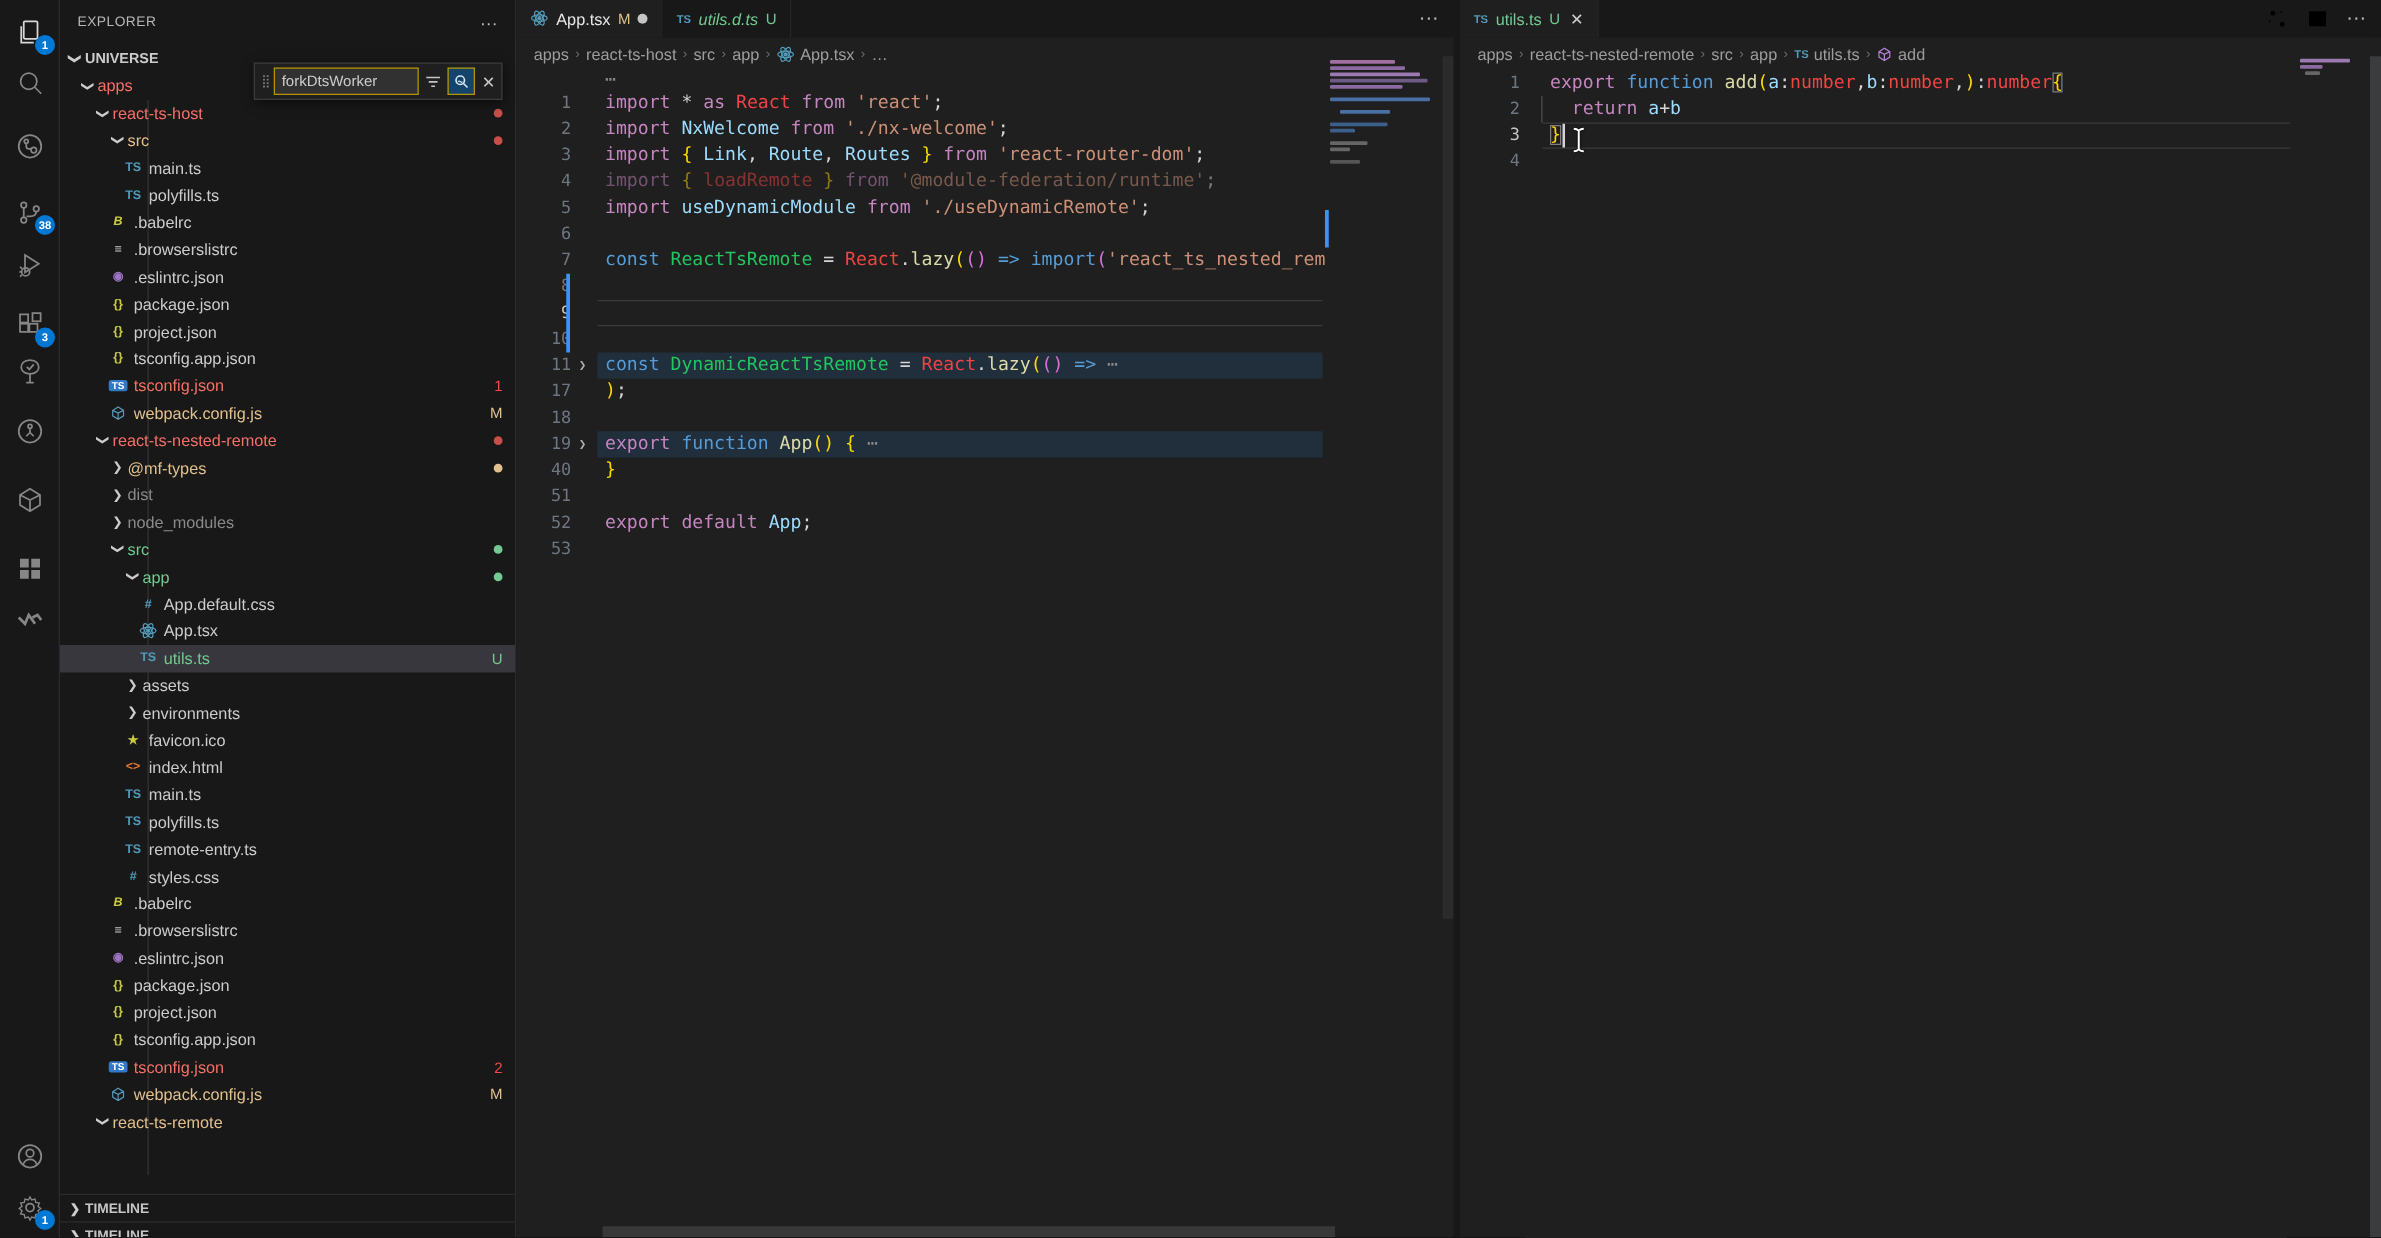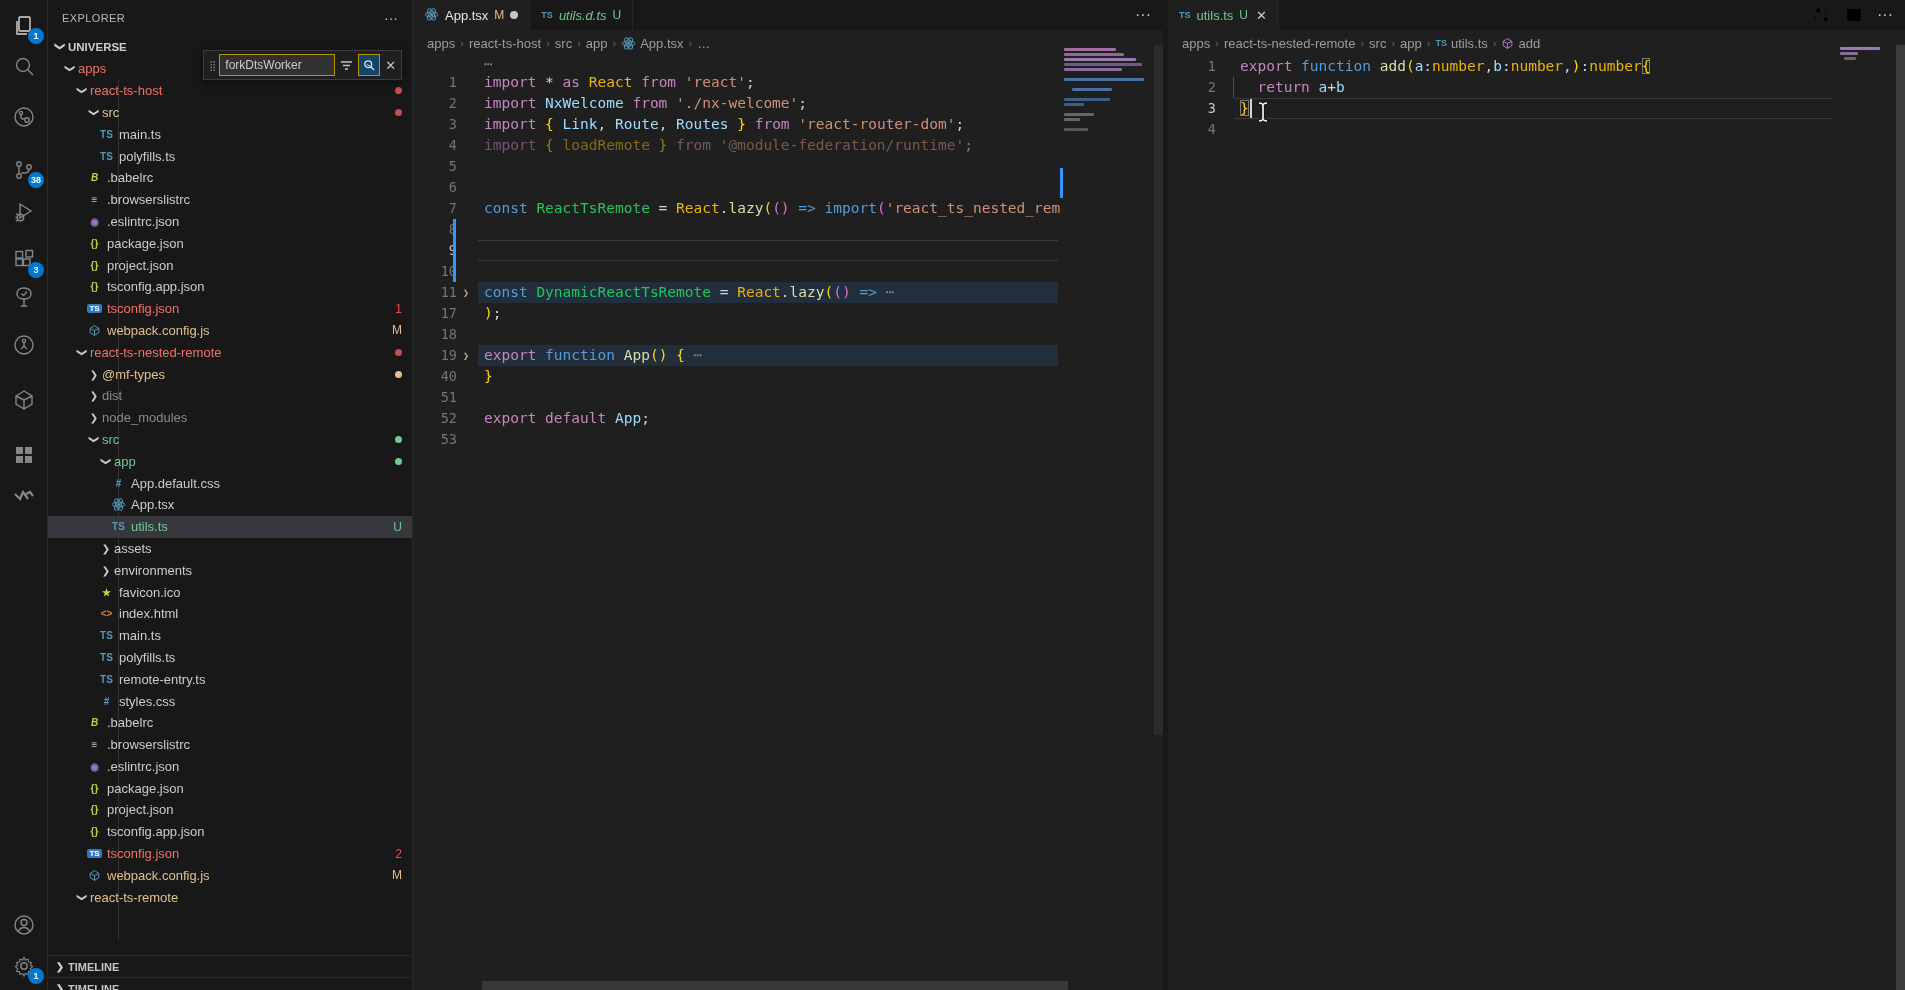--- a/index.html
+++ b/index.html
@@ -62,21 +62,21 @@
   
   .code { position:absolute; left:0; top:56px; width:100%; font-family:"DejaVu Sans Mono", monospace; font-size:14.5px; }
   .code-line { position:absolute; left:0; width:100%; height:21px; line-height:21px; white-space:pre; }
   .lnum { position:absolute; left:0; width:44px; text-align:right; color:#6e7681; font-size:13.5px; }
   #group-right .lnum { width:48px; }
   .lnum.cur { color:#c6c6c6; }
   .ltext { position:absolute; left:71px; top:0; }
   #group-right .ltext { left:72px; }
   .foldchev { position:absolute; left:50px; color:#b0b0b0; font-size:10px; top:0; }
   .t-kw{color:#c586c0} .t-kw2{color:#569cd6} .t-id{color:#9cdcfe} .t-id2{color:#22c55e}
-  .t-comp{color:#eab308} .t-fn{color:#dcdcaa} .t-str{color:#ce9178} .t-pun{color:#d4d4d4}
+  .t-comp{color:#ef4444} .t-fn{color:#dcdcaa} .t-str{color:#ce9178} .t-pun{color:#d4d4d4}
   .t-b1{color:#ffd700} .t-b2{color:#da70d6} .t-fold{color:#868686}
   .t-match{ outline:1px solid #7e7e7e; outline-offset:-1px; }
   .dimline .ltext { opacity:.5; }
   .fold-bg { position:absolute; background:rgba(38,79,120,.32); height:21px; }
   .curline-box { position:absolute; height:21px; border-top:1px solid #3a3a3a; border-bottom:1px solid #3a3a3a; }
   .changebar { position:absolute; width:3px; background:#3794ff; }
   .caret { position:absolute; width:2px; height:19px; background:#d4d4d4; }
   .indent-g { position:absolute; width:1px; background:#4f4f4f; }
   
   .minimap { position:absolute; top:30px; bottom:0; background:#1f1f1f; }
@@ -501,21 +501,21 @@
         <span class="crumb">
           <span>…</span>
         </span>
       </div>
     <div class="code" id="code-left">
         <div class="code-line" style="top: 0px; height: 16px; line-height: 16px;"><span class="lnum"></span><span class="ltext"><span class="t-fold">⋯</span></span></div>
         <div class="code-line" style="top: 16px; height: 21px; line-height: 21px;"><span class="lnum">1</span><span class="ltext"><span class="t-kw">import </span><span class="t-pun">* </span><span class="t-kw">as </span><span class="t-comp">React </span><span class="t-kw">from </span><span class="t-str">'react'</span><span class="t-pun">;</span></span></div>
         <div class="code-line" style="top: 37px; height: 21px; line-height: 21px;"><span class="lnum">2</span><span class="ltext"><span class="t-kw">import </span><span class="t-id">NxWelcome </span><span class="t-kw">from </span><span class="t-str">'./nx-welcome'</span><span class="t-pun">;</span></span></div>
         <div class="code-line" style="top: 58px; height: 21px; line-height: 21px;"><span class="lnum">3</span><span class="ltext"><span class="t-kw">import </span><span class="t-b1">{ </span><span class="t-id">Link</span><span class="t-pun">, </span><span class="t-id">Route</span><span class="t-pun">, </span><span class="t-id">Routes </span><span class="t-b1">} </span><span class="t-kw">from </span><span class="t-str">'react-router-dom'</span><span class="t-pun">;</span></span></div>
         <div class="code-line dimline" style="top: 79px; height: 21px; line-height: 21px;"><span class="lnum">4</span><span class="ltext"><span class="t-kw">import </span><span class="t-b1">{ </span><span class="t-comp">loadRemote </span><span class="t-b1">} </span><span class="t-kw">from </span><span class="t-str">'@module-federation/runtime'</span><span class="t-pun">;</span></span></div>
-        <div class="code-line" style="top: 100px; height: 21px; line-height: 21px;"><span class="lnum">5</span></div>
+        <div class="code-line" style="top: 100px; height: 21px; line-height: 21px;"><span class="lnum">5</span><span class="ltext"><span class="t-kw">import </span><span class="t-id">useDynamicModule </span><span class="t-kw">from </span><span class="t-str">'./useDynamicRemote'</span><span class="t-pun">;</span></span></div>
         <div class="code-line" style="top: 121px; height: 21px; line-height: 21px;"><span class="lnum">6</span><span class="ltext"></span></div>
         <div class="code-line" style="top: 142px; height: 21px; line-height: 21px;"><span class="lnum">7</span><span class="ltext"><span class="t-kw2">const </span><span class="t-id2">ReactTsRemote </span><span class="t-pun">= </span><span class="t-comp">React</span><span class="t-pun">.</span><span class="t-fn">lazy</span><span class="t-b1">(</span><span class="t-b2">(</span><span class="t-b2">) </span><span class="t-kw2">=&gt; </span><span class="t-kw2">import</span><span class="t-b2">(</span><span class="t-str">'react_ts_nested_remote/</span></span></div>
         <div class="code-line" style="top: 163px; height: 21px; line-height: 21px;"><span class="lnum">8</span><span class="ltext"></span></div>
         <div class="curline-box" style="left: 65px; right: 105px; top: 184px;"></div>
         <div class="code-line" style="top: 184px; height: 21px; line-height: 21px;"><span class="lnum cur">9</span><span class="ltext"></span></div>
         <div class="code-line" style="top: 205px; height: 21px; line-height: 21px;"><span class="lnum">10</span><span class="ltext"></span></div>
         <div class="fold-bg" style="left: 65px; right: 105px; top: 226px;"></div>
         <div class="code-line" style="top: 226px; height: 21px; line-height: 21px;"><span class="lnum">11</span><span class="foldchev">❯</span><span class="ltext"><span class="t-kw2">const </span><span class="t-id2">DynamicReactTsRemote </span><span class="t-pun">= </span><span class="t-comp">React</span><span class="t-pun">.</span><span class="t-fn">lazy</span><span class="t-b1">(</span><span class="t-b2">(</span><span class="t-b2">) </span><span class="t-kw2">=&gt;</span><span class="t-fold"> ⋯</span></span></div>
         <div class="code-line" style="top: 247px; height: 21px; line-height: 21px;"><span class="lnum">17</span><span class="ltext"><span class="t-b1">)</span><span class="t-pun">;</span></span></div>
         <div class="code-line" style="top: 268px; height: 21px; line-height: 21px;"><span class="lnum">18</span><span class="ltext"></span></div>

